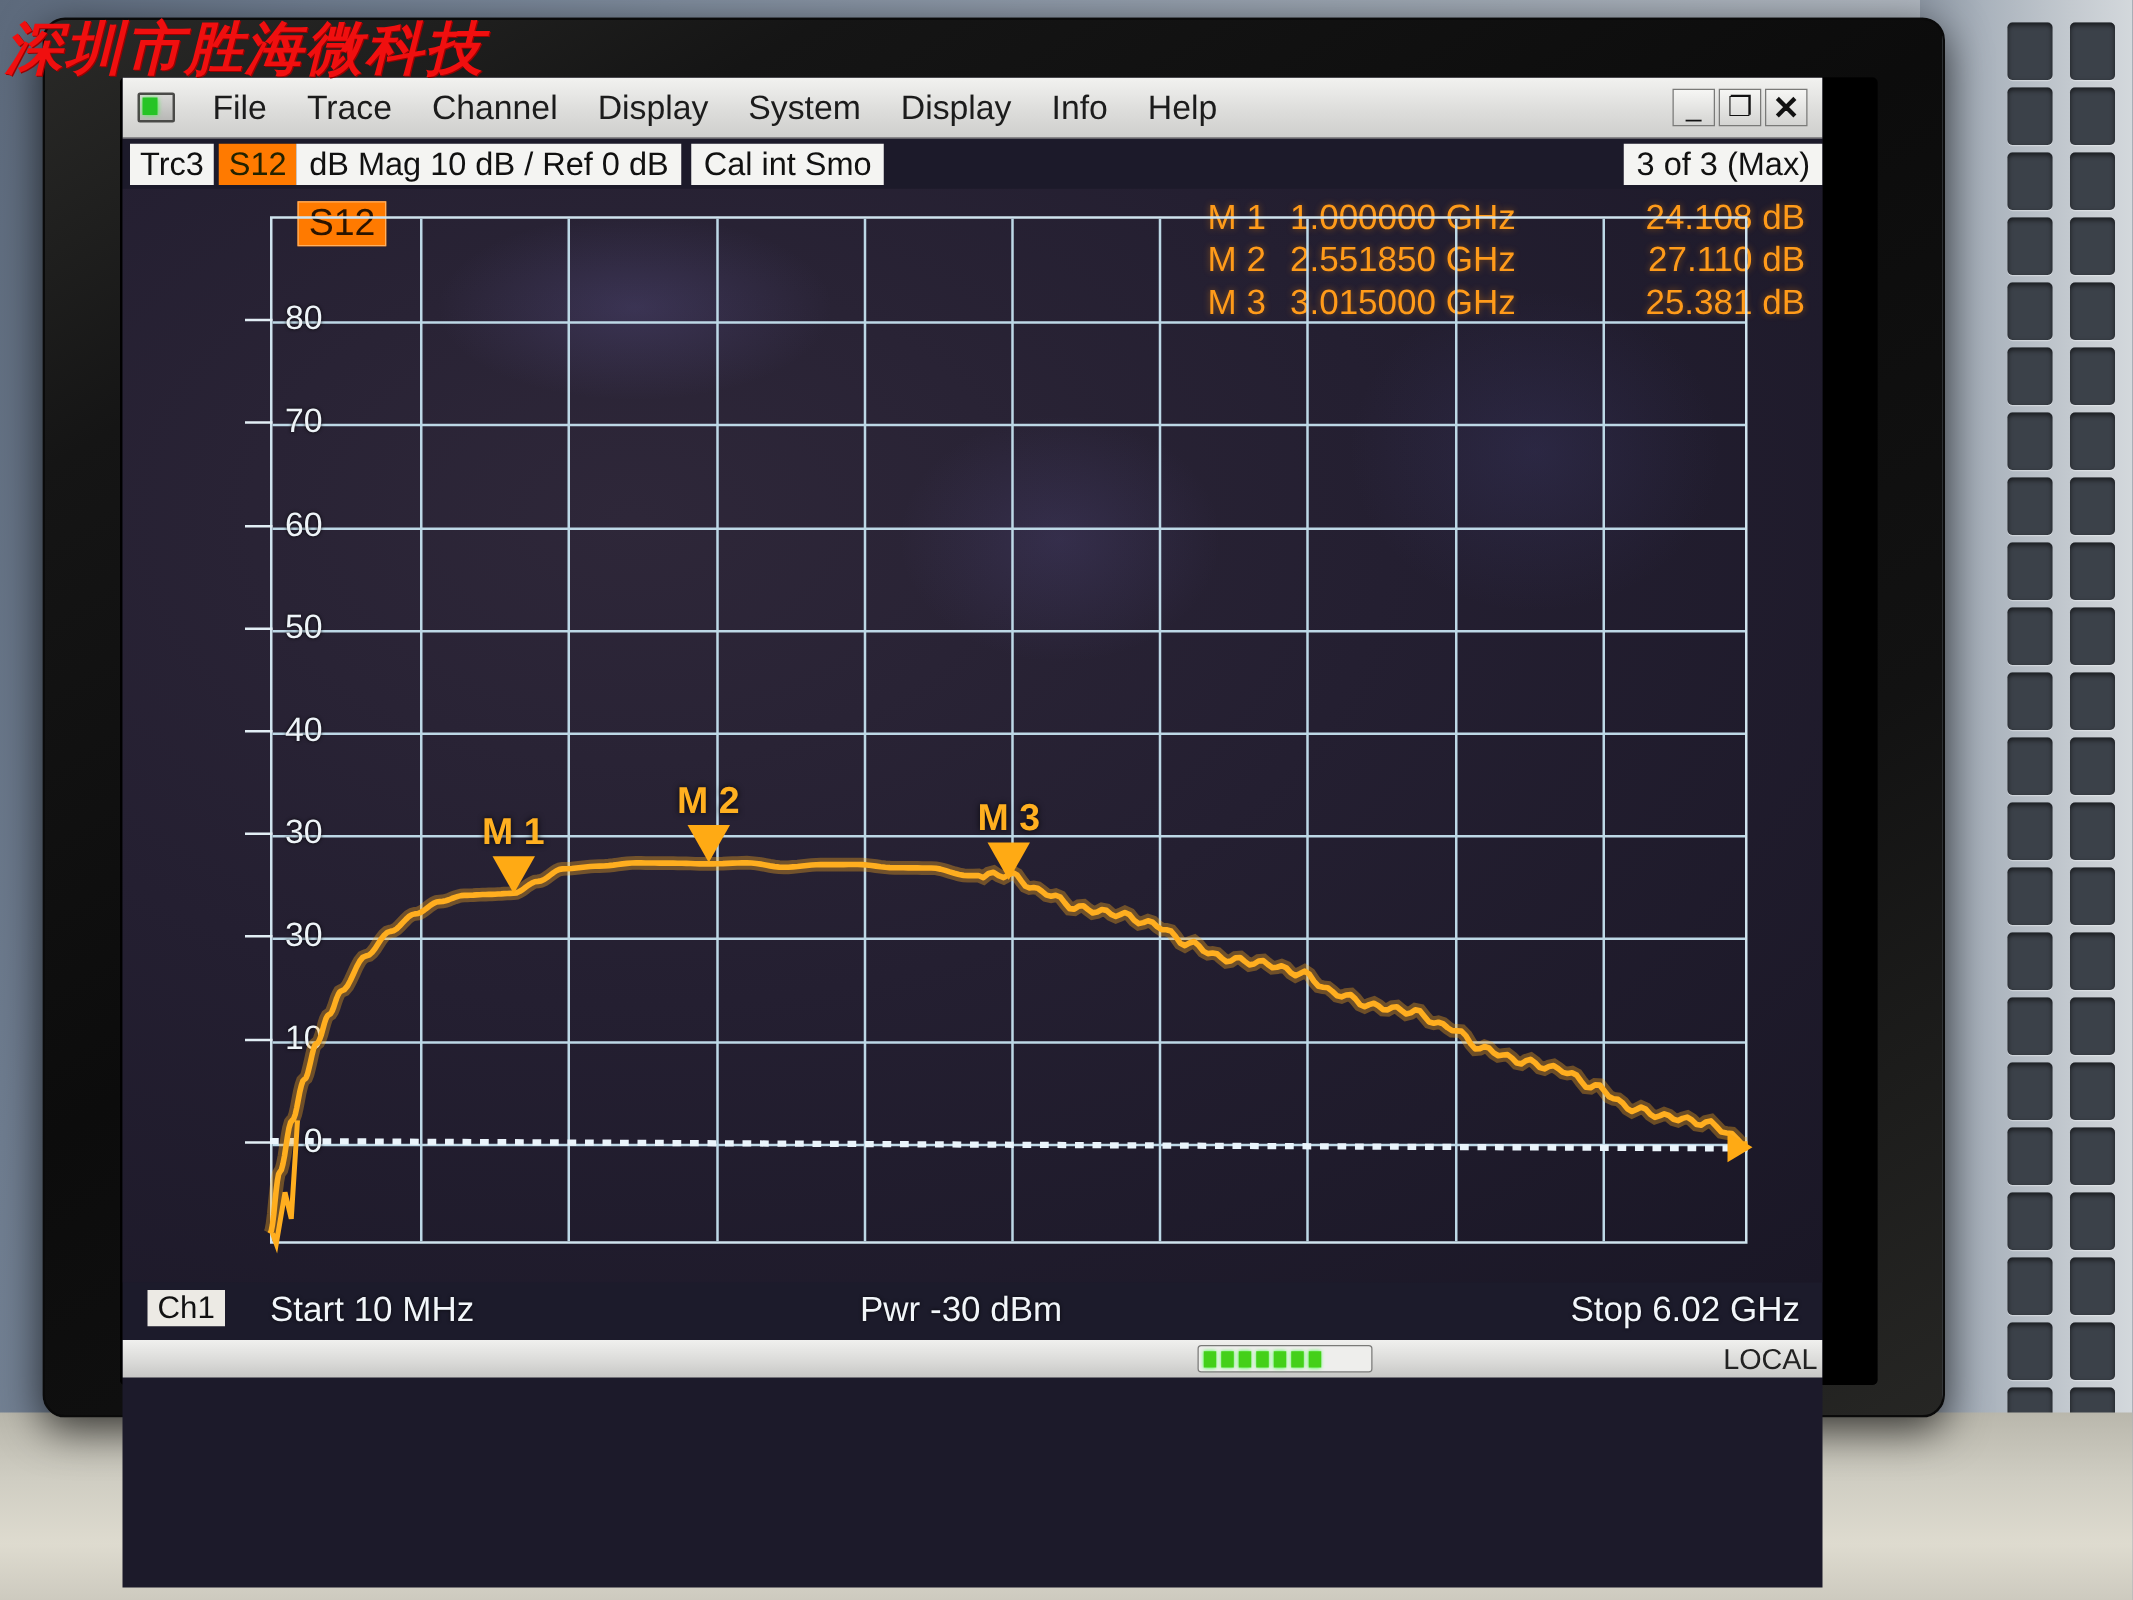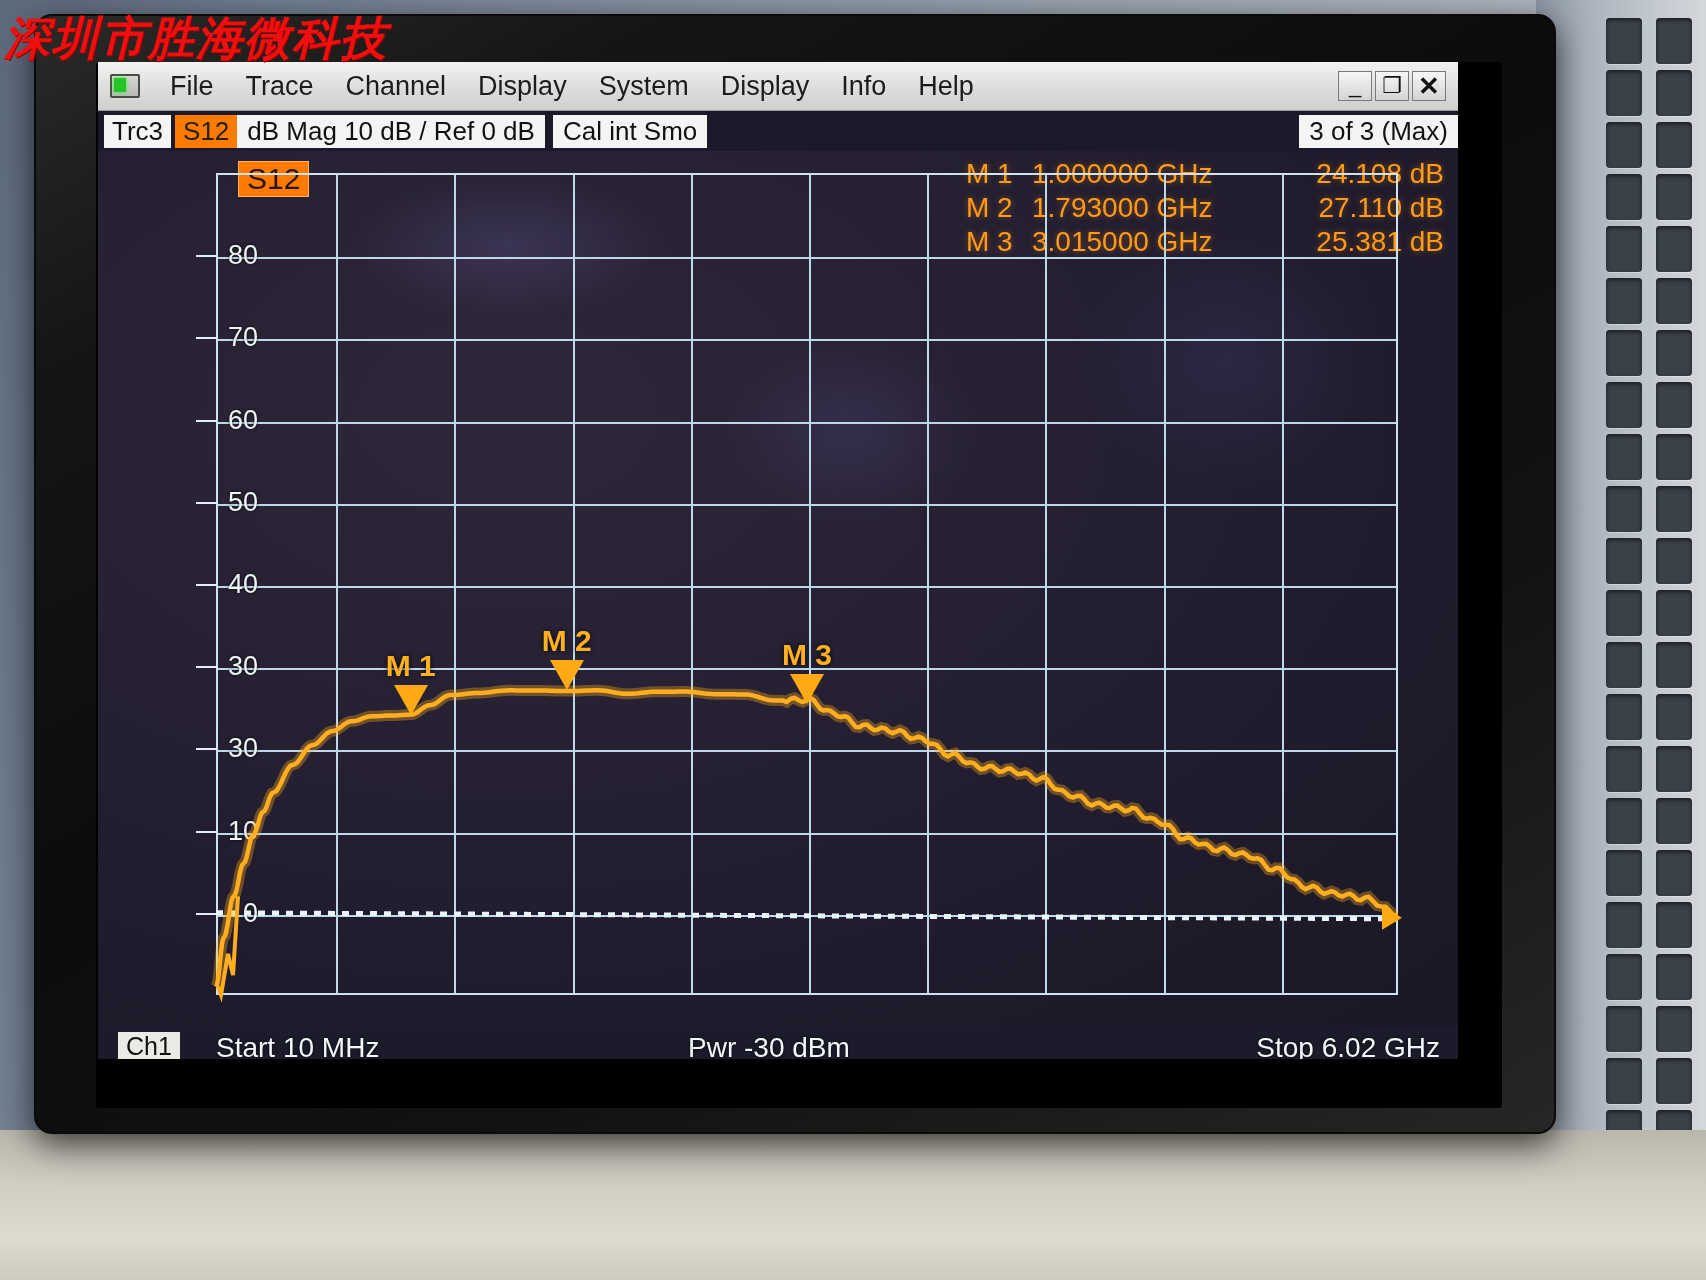--- a/index.html
+++ b/index.html
@@ -57,21 +57,21 @@
   }
   #bezel-inner{
     position:absolute; left:60px; top:46px; width:1406px; height:1046px;
     background:#000;
     border-radius:4px;
     box-shadow: inset 0 0 14px rgba(0,0,0,.9);
   }
 
   
   #screen{
-    position:absolute; left:98px; top:62px; width:1360px; height:997px;
+    position:absolute; left:98px; top:62px; width:1360px; height:1208px;
     background:#1c1a2a;
     overflow:hidden;
   }
 
   
   #menubar{
     position:absolute; left:0; top:0; width:1360px; height:49px;
     background:linear-gradient(180deg,#f2f2f0 0%,#dddddb 55%,#cfcfcd 100%);
     display:flex; align-items:center;
     border-bottom:1px solid #9a9a98;
@@ -318,21 +318,21 @@
     <div id="trace-chip">S12</div>
 
     <div id="marker-readout">
       <div class="mrow">
         <span class="mr-name">M 1</span>
         <span class="mr-freq">1.000000 GHz</span>
         <span class="mr-val">24.108 dB</span>
       </div>
       <div class="mrow">
         <span class="mr-name">M 2</span>
-        <span class="mr-freq">1.793000 GHz</span>
+        <span class="mr-freq">2.551850 GHz</span>
         <span class="mr-val">27.110 dB</span>
       </div>
       <div class="mrow">
         <span class="mr-name">M 3</span>
         <span class="mr-freq">3.015000 GHz</span>
         <span class="mr-val">25.381 dB</span>
       </div>
     </div>
 
     <div id="grid-box">

